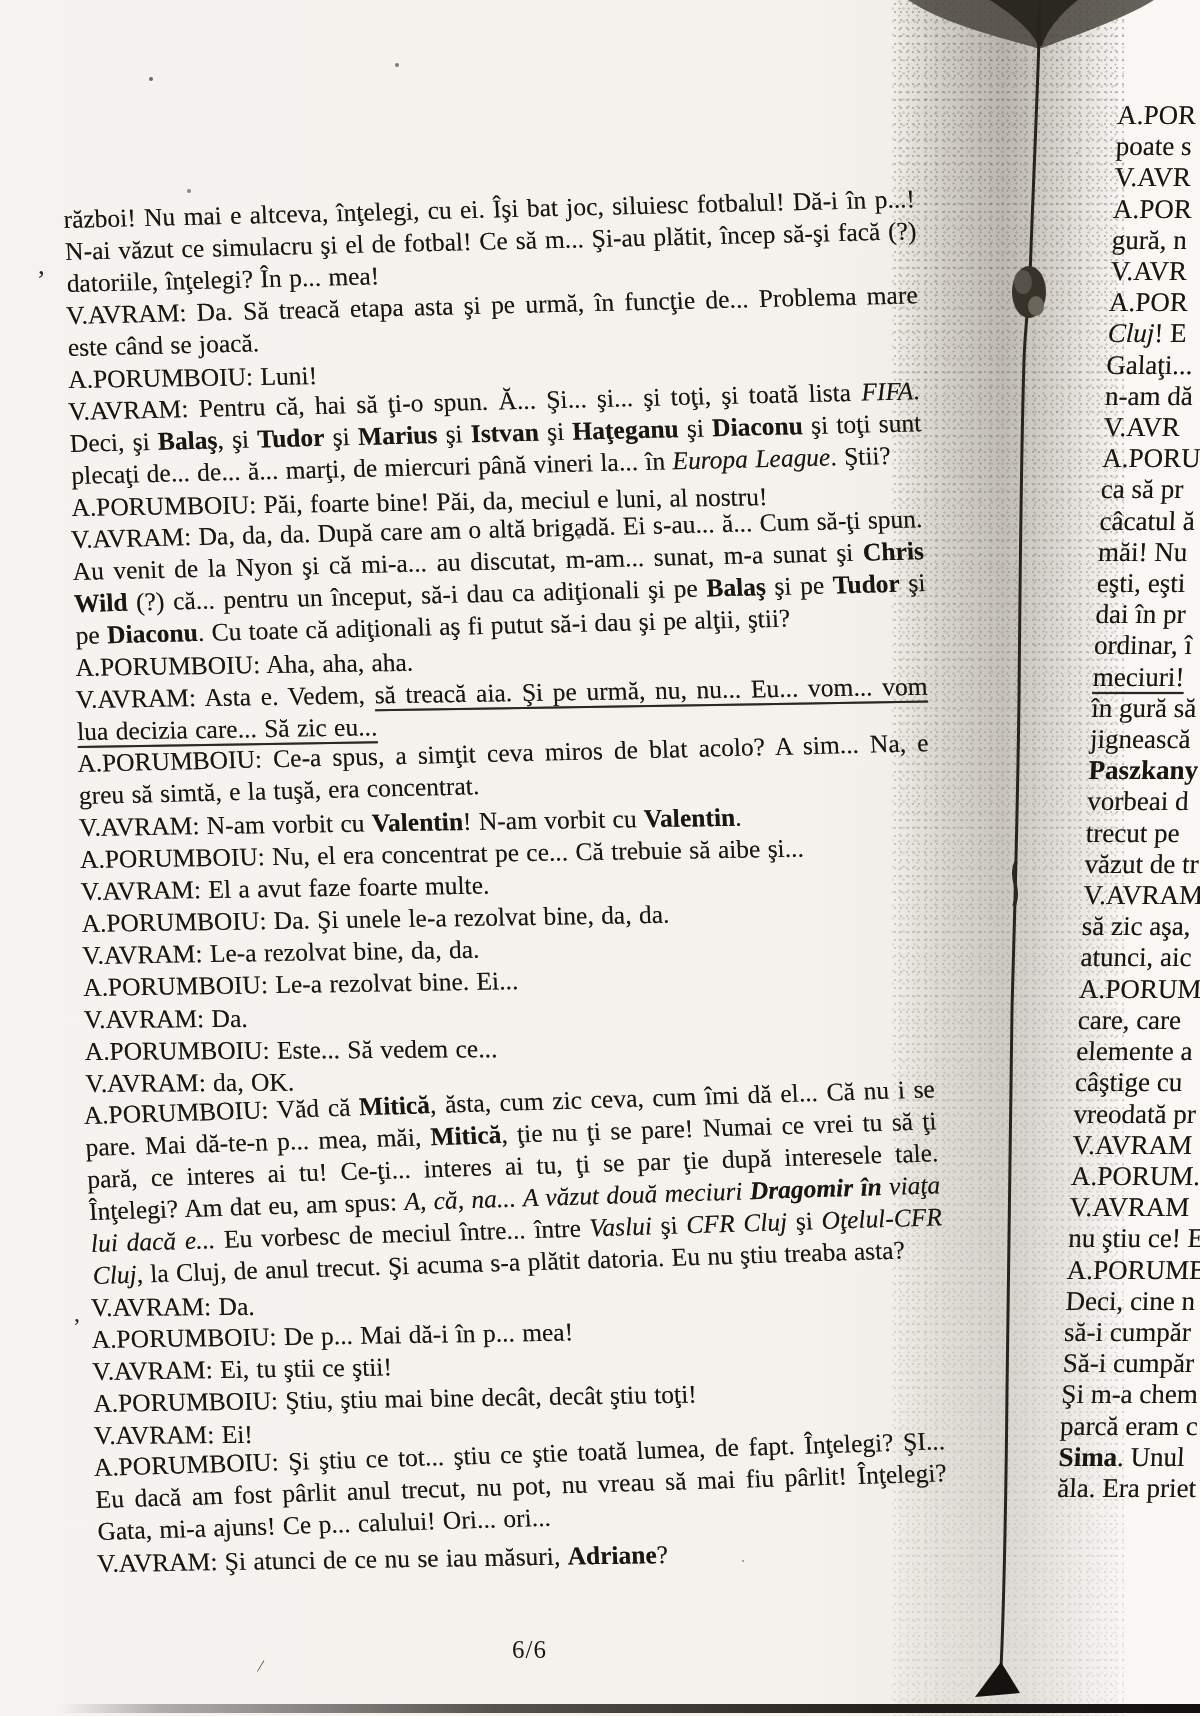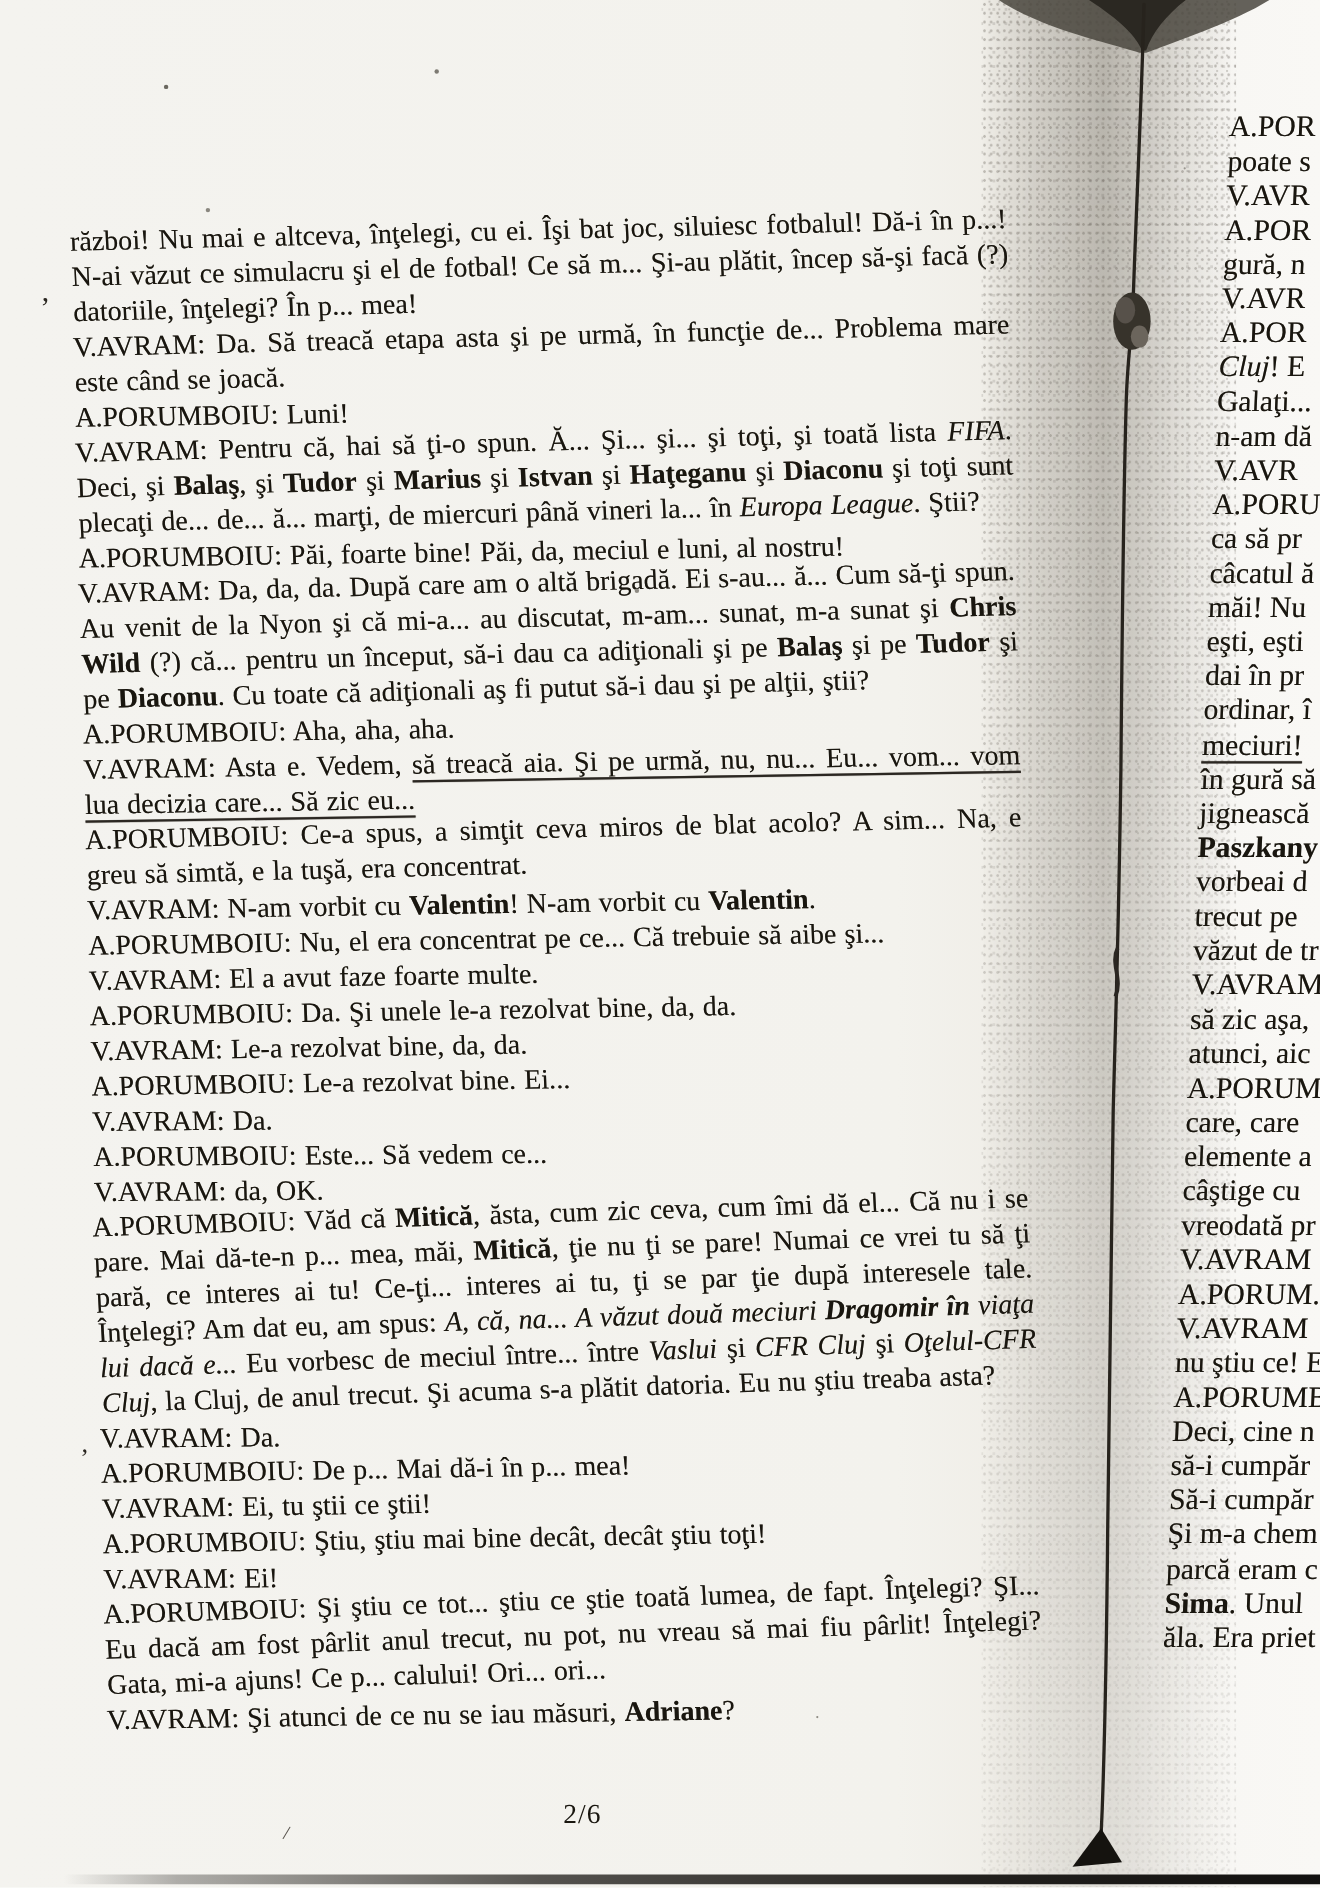--- a/index.html
+++ b/index.html
@@ -150,19 +150,19 @@
     <div class="rline"><span>A.PORUMB</span></div>
     <div class="rline"><span>Deci, cine n</span></div>
     <div class="rline"><span>să-i cumpăr</span></div>
     <div class="rline"><span>Să-i cumpăr</span></div>
     <div class="rline"><span>Şi m-a chem</span></div>
     <div class="rline"><span>parcă eram c</span></div>
     <div class="rline"><span class="b">Sima</span><span>. Unul</span></div>
     <div class="rline"><span>ăla. Era priet</span></div>
   </div>
 
-<div class="footer-num">2/6</div>
+<div class="footer-num">6/6</div>
 
 <span class="artifact mark1">,</span>
 <span class="artifact mark2">,</span>
 <span class="artifact mark3">/</span>
 <div class="specks"></div>
 <div class="edge-shadow"></div>
 
 </body></html>

